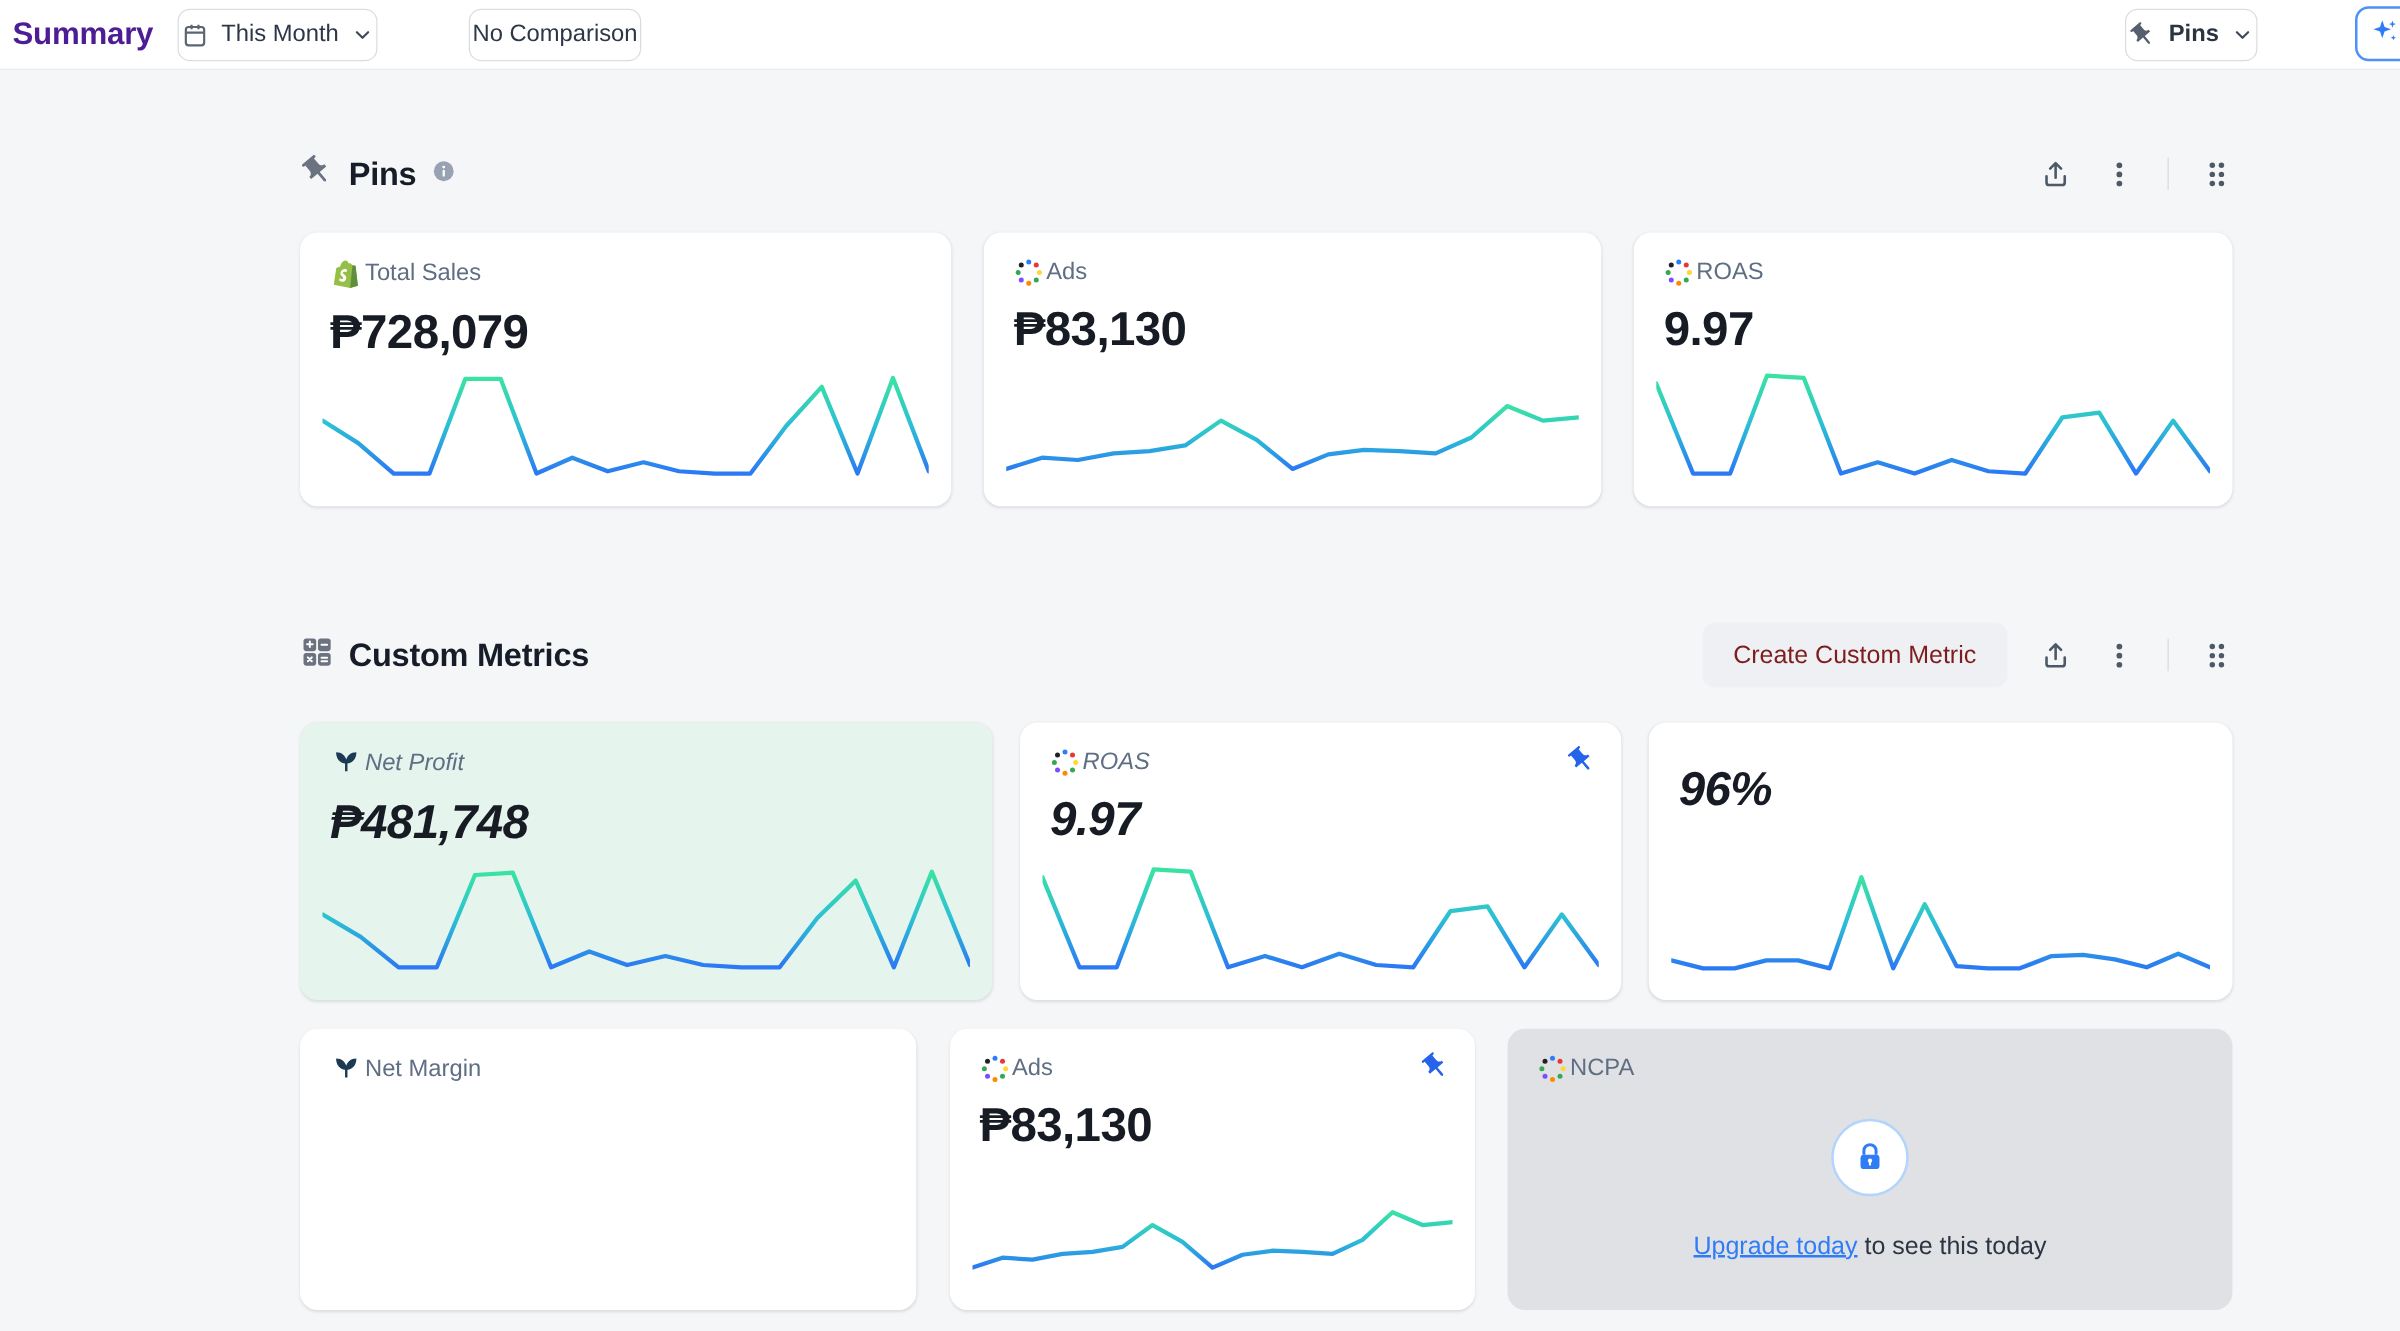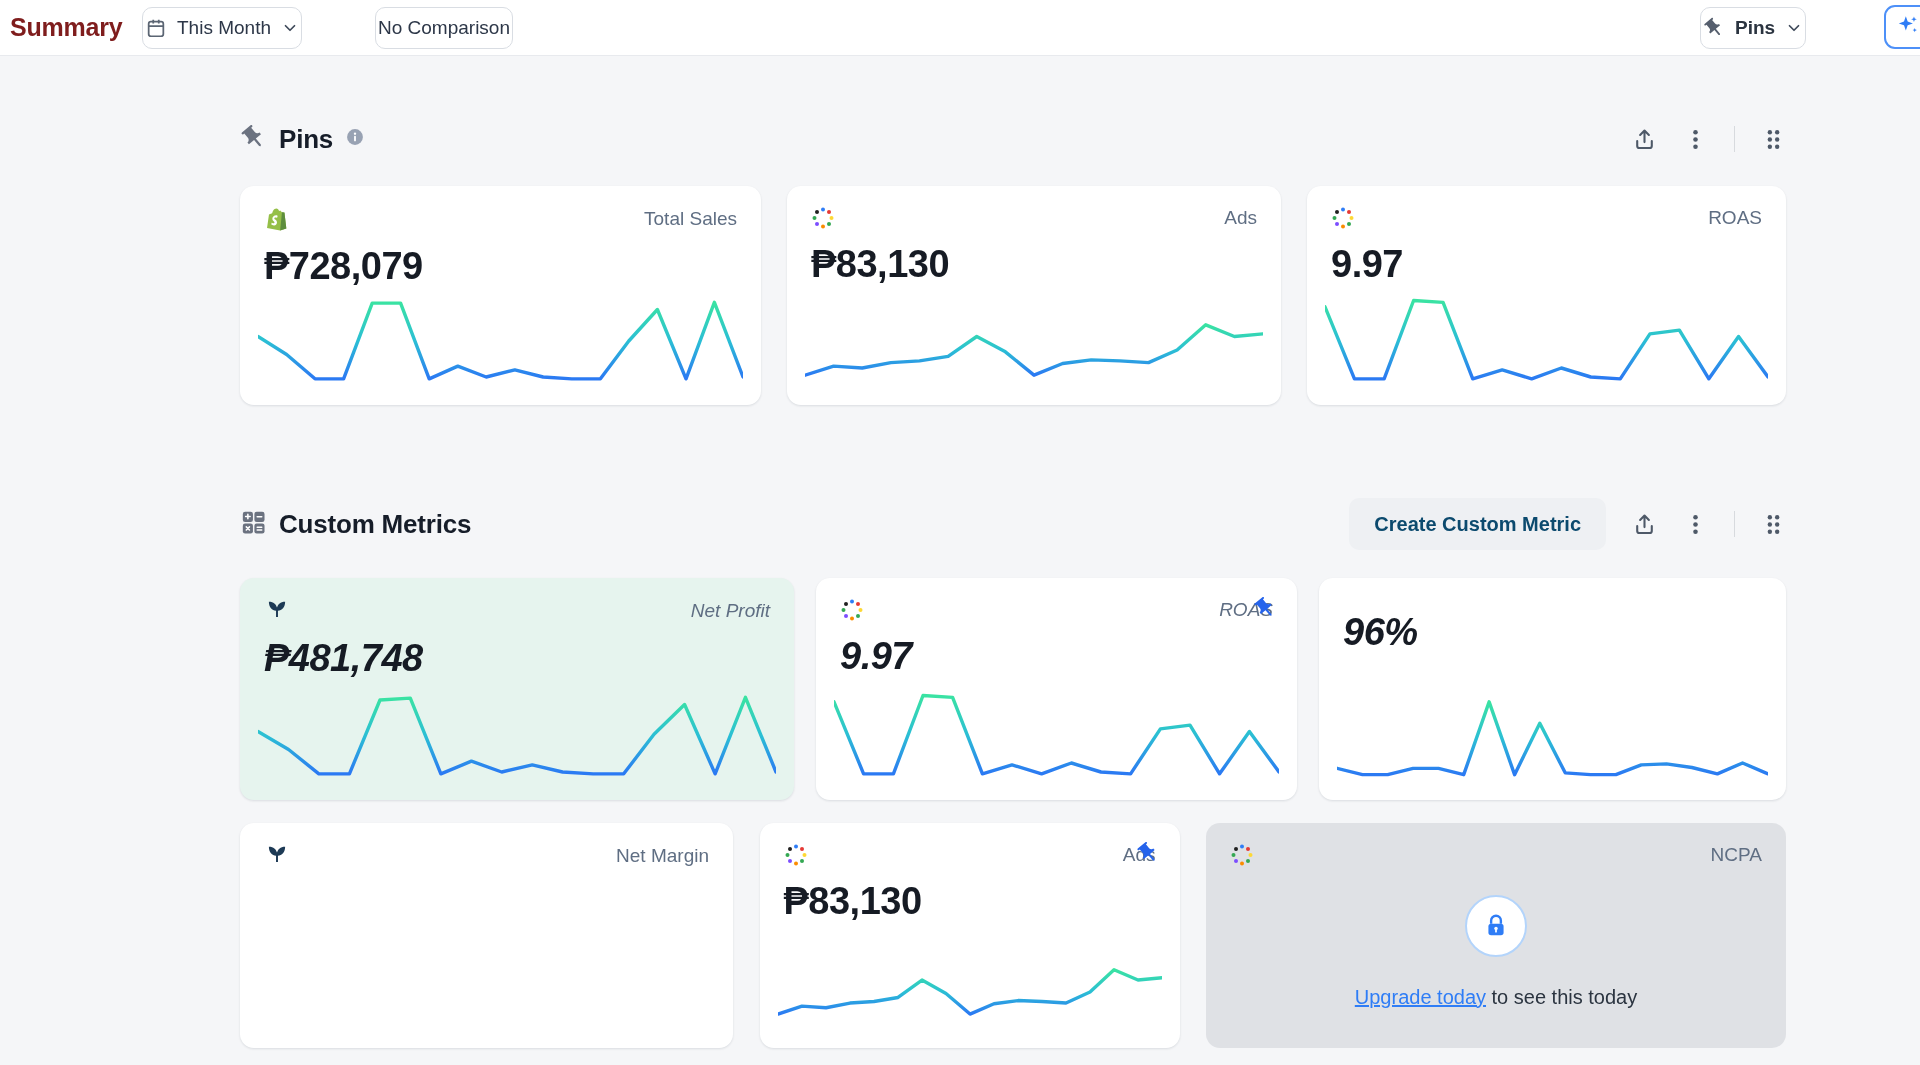--- a/index.html
+++ b/index.html
@@ -3,54 +3,54 @@
 <meta charset="utf-8">
 <style>
   * { margin:0; padding:0; box-sizing:border-box; }
   html,body { width:1920px; height:1065px; }
   body { font-family:"Liberation Sans","DejaVu Sans",sans-serif; background:#f5f6f8; }
   .screen { position:relative; width:1920px; height:1065px; overflow:hidden; background:#f5f6f8; }
 
   
   .topbar { position:absolute; top:0; left:0; width:100%; height:56px; background:#ffffff;
             border-bottom:1px solid #e8eaee; display:flex; align-items:center; }
-  .page-title { font-size:25px; font-weight:700; color:#7f1d1d; margin-left:10px; letter-spacing:-0.2px; }
+  .page-title { font-size:25px; font-weight:700; color:#4c1d95; margin-left:10px; letter-spacing:-0.2px; }
   .tb-btn { display:flex; align-items:center; gap:10px; height:42px; padding:0 2px; background:#fff;
             border:1.5px solid #d9dde3; border-radius:10px; font-size:19px; color:#2d3748; cursor:pointer; }
   .tb-btn svg { display:block; }
   .btn-this-month { position:absolute; left:142px; top:7px; }
   .btn-no-comparison { position:absolute; left:375px; top:7px; }
   .btn-pins-dd { position:absolute; left:1700px; top:7px; font-weight:600; color:#2b3440; }
   .btn-ai { position:absolute; left:1884px; top:5px; width:48px; height:44px; border:2px solid #4d90f8;
             border-radius:11px; background:#fff; display:flex; align-items:center; justify-content:center; cursor:pointer; }
 
   
   .section-head { position:absolute; left:240px; right:134px; display:flex; align-items:center; justify-content:space-between; }
   .sh-left { display:flex; align-items:center; gap:12px; }
   .section-title { font-size:26px; font-weight:700; color:#161d29; letter-spacing:-0.2px; }
   .icon-group { display:flex; align-items:center; gap:26px; }
   .icon-btn { background:none; border:none; cursor:pointer; display:flex; align-items:center; }
   .v-divider { width:1px; height:26px; background:#d7dade; }
   .pins-head { top:120px; height:38px; }
   .cm-head { top:498px; height:52px; }
   .cm-right { display:flex; align-items:center; gap:26px; }
   .create-btn { height:52px; padding:0 25px; background:#eef0f3; border:none; border-radius:10px;
-                font-size:20px; font-weight:700; color:#0c4a6e; cursor:pointer; font-family:inherit; }
+                font-size:20px; font-weight:400; color:#7f1d1d; cursor:pointer; font-family:inherit; }
 
   
   .row { position:absolute; left:240px; width:1546px; display:flex; justify-content:space-between; }
   .row-pins { top:186px; height:219px; }
   .row-cm1 { top:578px; height:222px;font-style:italic; }
   .row-cm2 { top:823px; height:225px; }
 
   .card { position:relative; background:#ffffff; border-radius:14px; height:100%;
           box-shadow:0 1px 3px rgba(25,39,62,0.07), 0 1px 2px rgba(25,39,62,0.05); padding:20px 24px; }
   .card.highlight { background:#e6f4ee; }
   .card.locked { background:#dfe1e5; box-shadow:none; }
-  .metric-head { display:flex; align-items:center; gap:2px;justify-content:space-between; }
+  .metric-head { display:flex; align-items:center; gap:2px; }
   .metric-head svg { display:block; flex:none; }
   .metric-label { font-size:19px; color:#5f6e83; }
   .metric-value { font-size:38px; font-weight:700; color:#161b24; margin-top:13px; letter-spacing:-0.5px; }
   .spark { position:absolute; left:18px; right:18px; bottom:14px; height:100px; }
   .row-cm2 .spark { height:88px; bottom:20px; }
   .pin-badge { position:absolute; top:18px; right:20px; }
 
   
   .lock-wrap { position:absolute; left:0; right:0; top:72px; display:flex; justify-content:center; }
   .lock-circle { width:62px; height:62px; border-radius:50%; background:#fff; border:2px solid #b3d4fb;

